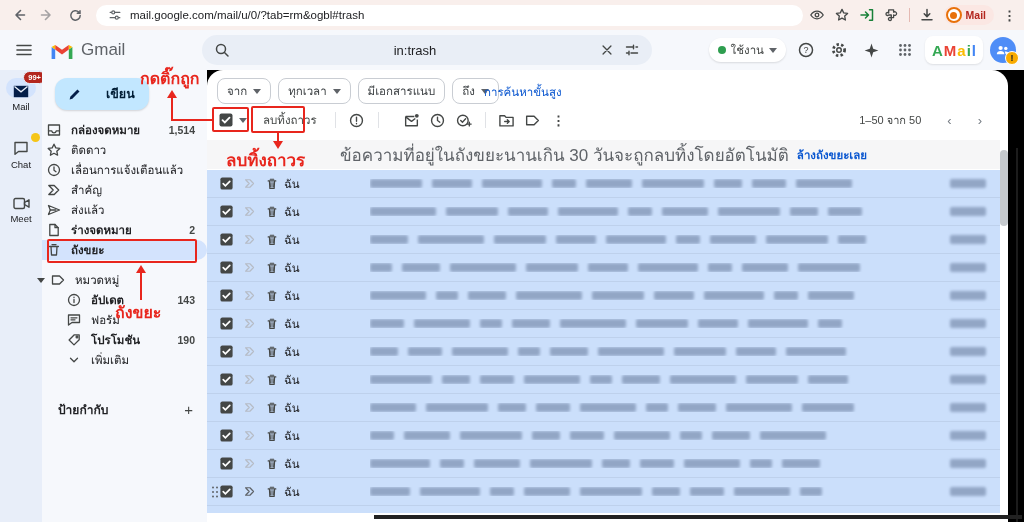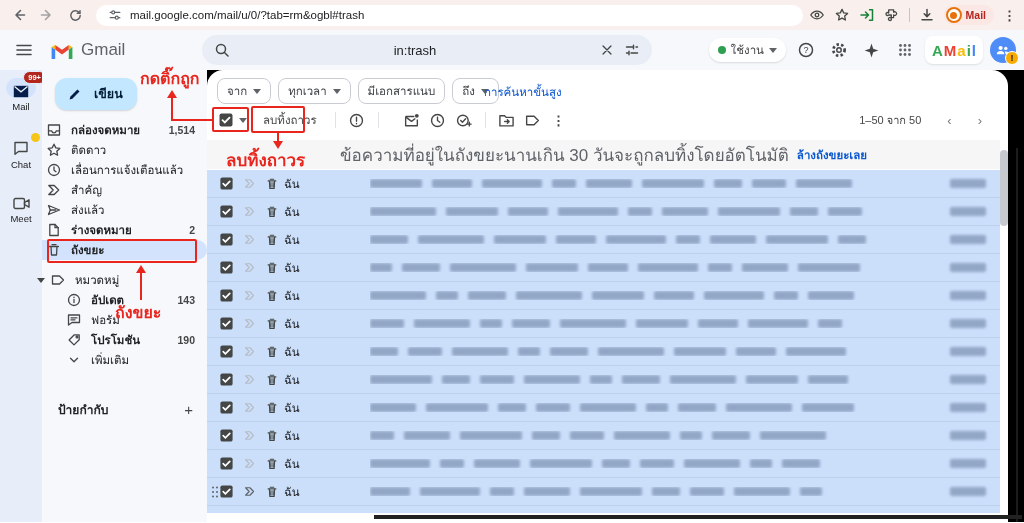--- a/index.html
+++ b/index.html
@@ -43,21 +43,21 @@
   .rail{left:0;top:70px;width:42px;height:453px;background:#e8eef9;}
   .rail-item{position:absolute;left:0;width:42px;display:flex;flex-direction:column;align-items:center;}
   .rail-pill{width:30px;height:20px;border-radius:10px;display:flex;align-items:flex-end;justify-content:center;position:relative;}
   .rail-pill.active{background:#d3e3fd;}
   .rail-label{font-size:9.5px;color:#202124;margin-top:3px;}
   .badge99{position:absolute;top:-7px;right:-10px;background:#b3261e;color:#fff;font-size:7.5px;font-weight:bold;border-radius:7px;padding:1px 4px;border:1px solid #e8eef9;}
   .chat-dot{position:absolute;top:-3px;right:-4px;width:9px;height:9px;border-radius:50%;background:#f5c518;}
 
   
   .sidebar{left:42px;top:70px;width:165px;height:453px;background:#f6f8fc;}
-  .compose{position:absolute;left:13px;top:8px;height:32px;border-radius:12px;background:#c2e7ff;display:flex;align-items:center;gap:12px;padding:0 14px 0 12px;box-shadow:0 1px 2px rgba(0,0,0,.15);}
+  .compose{position:absolute;left:13px;top:8px;height:32px;border-radius:12px;background:#c2e7ff;display:flex;align-items:center;gap:24px;padding:0 14px 0 12px;box-shadow:0 1px 2px rgba(0,0,0,.15);}
   .compose-label{font-size:12.5px;font-weight:bold;color:#001d35;}
   #nav-list{position:absolute;left:0;top:50px;width:165px;}
   .nav-row{height:20px;display:flex;align-items:center;padding-left:4px;border-radius:0 10px 10px 0;position:relative;}
   .nav-row.child{padding-left:24px;}
   .nav-row.active{background:#d3e3fd;}
   .nav-label{margin-left:9px;font-size:11.5px;color:#202124;white-space:nowrap;}
   .nav-row.bold .nav-label{font-weight:bold;}
   .nav-count{margin-left:auto;margin-right:12px;font-size:10.5px;color:#444746;}
   .nav-row.bold .nav-count{font-weight:bold;}
   .expander{width:0;height:0;border-left:4px solid transparent;border-right:4px solid transparent;border-top:5px solid #444746;margin-right:5px;margin-left:-9px;}

